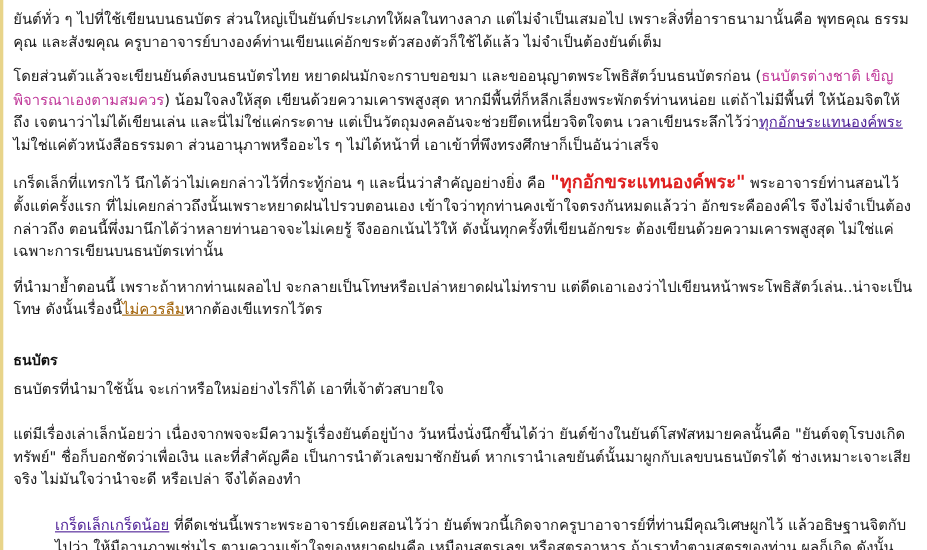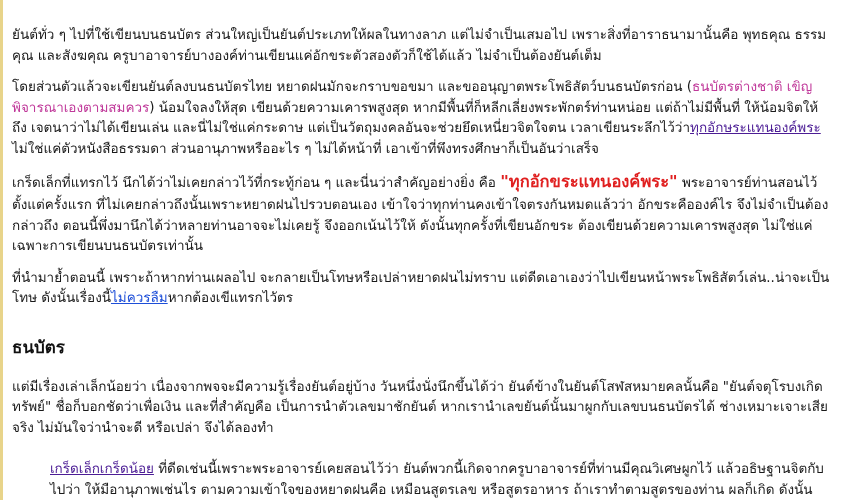--- a/index.html
+++ b/index.html
@@ -13,21 +13,21 @@
     font-family: "DejaVu Sans", "Liberation Sans", sans-serif;
     font-size: 13.5px;
     color: #1a1a1a;
     overflow: hidden;
   }
   .page {
     position: relative;
     width: 843px;
     height: 384px;
     box-sizing: border-box;
-    padding: 24px 12px 0 12px;
+    padding: 8px 12px 0 12px;
   }
   .left-rule {
     position: absolute;
     left: 0;
     top: 0;
     width: 3px;
     height: 500px;
     background: #e8d48a;
   }
   p {
@@ -41,32 +41,32 @@
   .link {
     color: #4c1d95;
     text-decoration: underline;
     cursor: pointer;
   }
   .link-magenta {
     color: #c0399a;
     text-decoration: none;
   }
   .link-red-ul {
-    color: #1d4ed8;
+    color: #a16207;
     text-decoration: underline;
     cursor: pointer;
   }
   .red-big {
     color: #e02020;
     font-size: 16.5px;
     font-weight: bold;
   }
   .section-head {
     font-weight: bold;
-    font-size: 17px;
+    font-size: 13px;
     margin: 0 0 5px 0;
     color: #111;
   }
   .spacer-sm { height: 10px; }
   .spacer-md { height: 16px; }
   .indent-block {
     margin-left: 38px;
     margin-right: 0;
   }
   .indent-block p {
@@ -92,20 +92,23 @@
   </p>
 
   <p class="para">
     <span>ที่นำมาย้ำตอนนี้ เพราะถ้าหากท่านเผลอไป จะกลายเป็นโทษหรือเปล่าหยาดฝนไม่ทราบ แต่ดีดเอาเองว่าไปเขียนหน้าพระโพธิสัตว์เล่น..น่าจะเป็นโทษ ดังนั้นเรื่องนี้</span><span class="link-red-ul">ไม่ควรลืม</span><span>หากต้องเขีแทรกไวัตร</span>
   </p>
 
   <div class="spacer-md"></div>
 
   <p class="section-head">ธนบัตร</p>
 
+  <p class="para">
+    <span>ธนบัตรที่นำมาใช้นั้น จะเก่าหรือใหม่อย่างไรก็ได้ เอาที่เจ้าตัวสบายใจ</span>
+  </p>
 
   <div class="spacer-sm"></div>
 
   <p class="para">
     <span>แต่มีเรื่องเล่าเล็กน้อยว่า เนื่องจากพจจะมีความรู้เรื่องยันต์อยู่บ้าง วันหนึ่งนั่งนึกขึ้นได้ว่า ยันต์ข้างในยันต์โสฬสหมายคลนั้นคือ "ยันต์จตุโรบงเกิดทรัพย์" ชื่อก็บอกชัดว่าเพื่อเงิน และที่สำคัญคือ เป็นการนำตัวเลขมาชักยันต์ หากเรานำเลขยันต์นั้นมาผูกกับเลขบนธนบัตรได้ ช่างเหมาะเจาะเสียจริง ไม่มันใจว่านำจะดี หรือเปล่า จึงได้ลองทำ</span>
   </p>
 
   <div class="spacer-sm"></div>
 
   <div class="indent-block">

